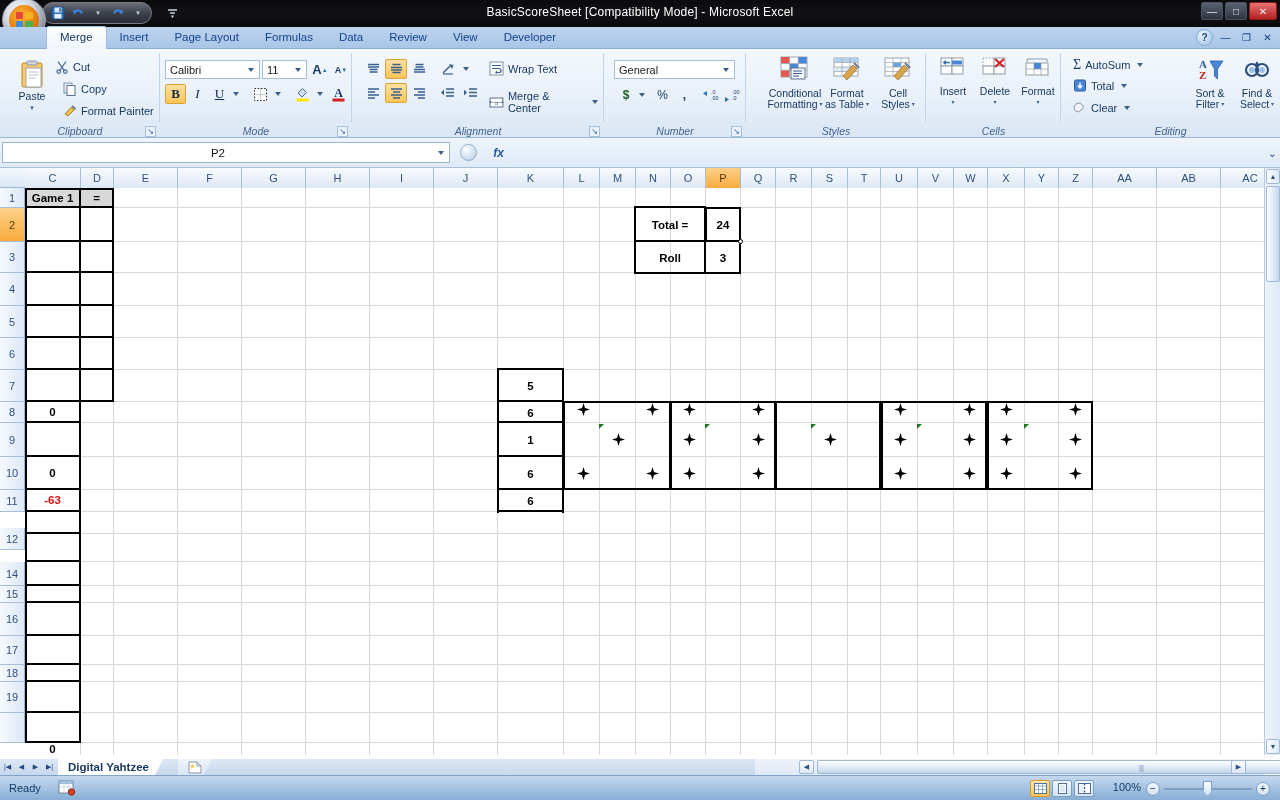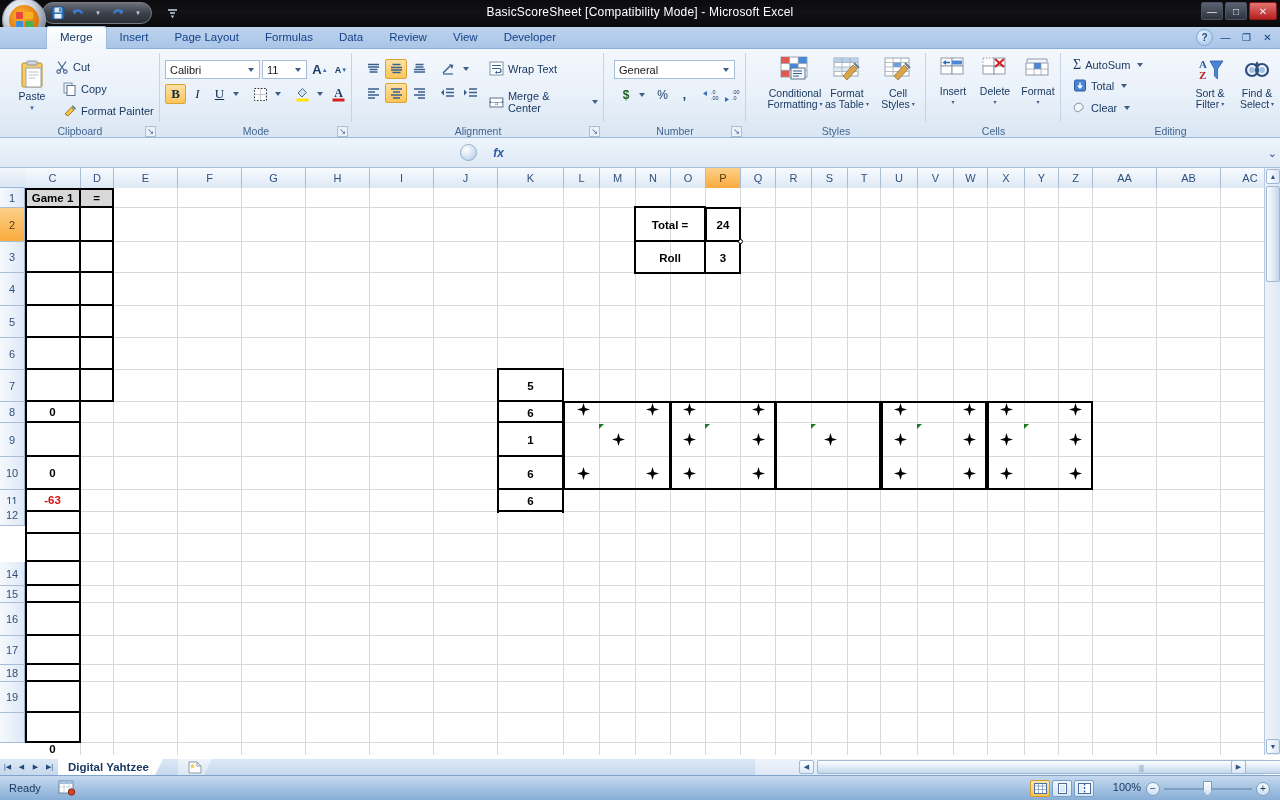--- a/index.html
+++ b/index.html
@@ -68,21 +68,21 @@
   .hico.q{ background:radial-gradient(circle at 35% 30%,#eaf3fd,#9dc2e8); border:1px solid #7ea8d4; color:#18457f;font-weight:bold;}
 
   
   .ribbon{
     position:absolute; left:0; top:49px; width:1280px; height:89px;
     background:linear-gradient(to bottom,#f4f8fd 0%,#e8f0f9 55%,#dae6f4 100%);
     border-bottom:1px solid #9bb8d8;
   }
   .group{ position:absolute; top:0; height:89px; }
   .group .glabel{
-    position:absolute; bottom:1px; width:100%; text-align:center; font-size:10.5px; color:#43648f;
+    position:absolute; bottom:1px; width:100%; text-align:center; font-size:10.5px; color:#43648f;font-style:italic;
   }
   .group .gsep{ position:absolute; right:0; top:4px; bottom:16px; width:1px; background:#c2d4e8; }
   .dlg{ position:absolute; bottom:1px; right:4px; width:11px;height:11px;
         border:1px solid #a8bfd8; background:#eaf1fa; font-size:8px; color:#3a5f8f;
         display:flex;align-items:center;justify-content:center; cursor:pointer;}
 
   .ritem{ position:absolute; display:flex; align-items:center; gap:4px; cursor:pointer;
           font-size:11px; color:#1b3a62; padding:1px 3px; border-radius:2px;}
   .bigbtn{ position:absolute; display:flex; flex-direction:column; align-items:center; cursor:pointer;
            font-size:10.5px; color:#1b3a62; text-align:center; line-height:11px; padding:2px; border-radius:2px;}
@@ -640,20 +640,26 @@
         <span style="display:flex;align-items:center;gap:2px;">
           <span>Select</span>
           <span style="font-size:6px;color:#3a5f8f;">▾</span>
         </span>
       </div>
       <div class="glabel">Editing</div>
     </div>
   </div>
 
   <div class="fbar">
+    <div class="namebox">
+      <span class="nv">P2</span>
+      <span class="nb-caret">
+          <span class="caret"></span>
+        </span>
+    </div>
     <div class="fsep">
       <div class="rnd"></div>
       <span class="fxlbl">fx</span>
     </div>
     <span class="fbar-caret">⌄</span>
   </div>
 
   <div class="gridwrap">
 
     <div class="corner"></div>
@@ -693,21 +699,21 @@
       <div class="rh sel" style="top:20px;height:34px;">2</div>
       <div class="rh" style="top:54px;height:31px;">3</div>
       <div class="rh" style="top:85px;height:33px;">4</div>
       <div class="rh" style="top:118px;height:32px;">5</div>
       <div class="rh" style="top:150px;height:32px;">6</div>
       <div class="rh" style="top:182px;height:32px;">7</div>
       <div class="rh" style="top:214px;height:21px;">8</div>
       <div class="rh" style="top:235px;height:34px;">9</div>
       <div class="rh" style="top:269px;height:33px;">10</div>
       <div class="rh" style="top:302px;height:22px;">11</div>
-      <div class="rh" style="top:316px;height:22px;">12</div>
+      <div class="rh" style="top:340px;height:22px;">12</div>
       <div class="rh" style="top:338px;height:28px;margin-top:40px;">13</div>
       <div class="rh" style="top:374px;height:24px;">14</div>
       <div class="rh" style="top:398px;height:17px;">15</div>
       <div class="rh" style="top:415px;height:33px;">16</div>
       <div class="rh" style="top:448px;height:29px;">17</div>
       <div class="rh" style="top:477px;height:17px;">18</div>
       <div class="rh" style="top:494px;height:31px;">19</div>
       <div class="rh" style="top:525px;height:30px;"></div>
     </div>
 

